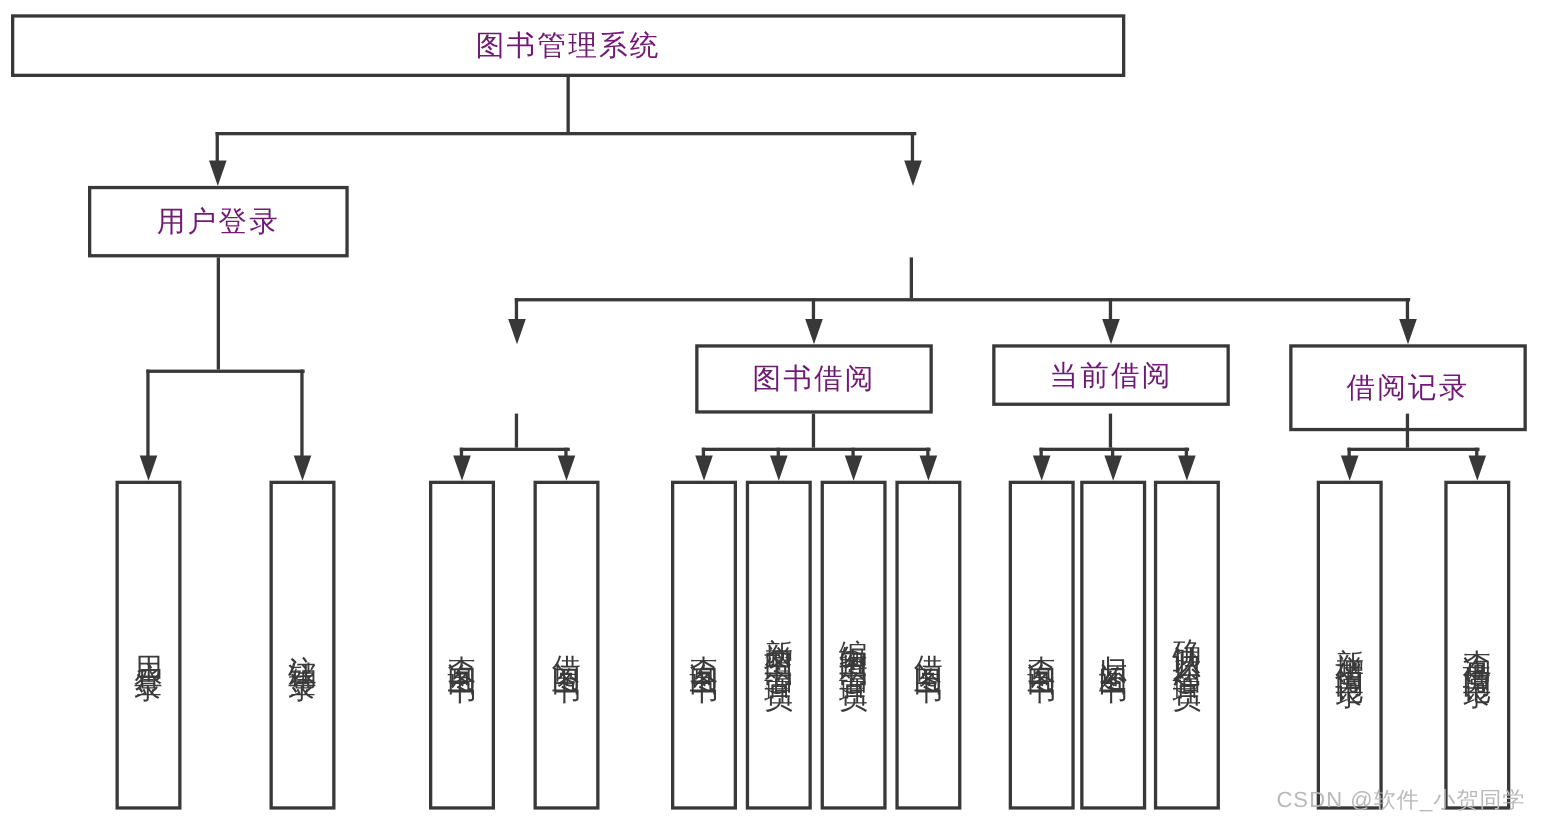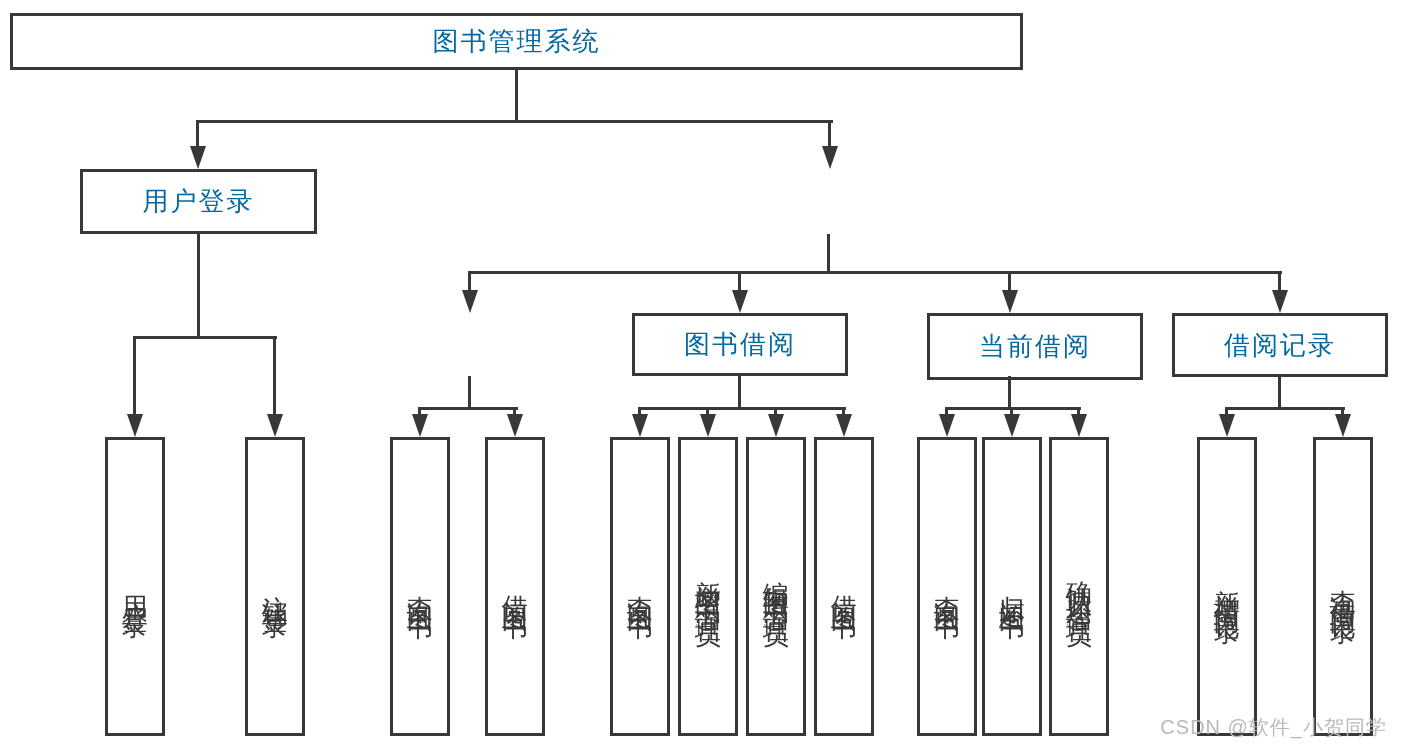--- a/index.html
+++ b/index.html
@@ -11,21 +11,21 @@
     overflow:hidden;
   }
   .box{
     position:absolute;
     box-sizing:border-box;
     border:3px solid #383838;
     background:#ffffff;
     display:flex;align-items:center;justify-content:center;
   }
   .hbox span{
-    font-size:26px;color:#0369a1;letter-spacing:2px;white-space:nowrap;
+    font-size:26px;color:#701a75;letter-spacing:2px;white-space:nowrap;
   }
   .vbox span{
     writing-mode:vertical-rl;
     text-orientation:mixed;
     font-size:26px;
     letter-spacing:6px;
     line-height:1.1;
     color:#3a3a3a;
   }
   .vline{position:absolute;width:3px;background:#383838;}
@@ -75,24 +75,24 @@
   <div class="vline" style="left:738px;top:271px;height:21px"></div>
   <div class="arrow" style="left:732px;top:290px"></div>
   <div class="vline" style="left:1008px;top:271px;height:21px"></div>
   <div class="arrow" style="left:1002px;top:290px"></div>
   <div class="vline" style="left:1278px;top:271px;height:21px"></div>
   <div class="arrow" style="left:1272px;top:290px"></div>
 
   <div class="box hbox" style="left:632px;top:313px;width:216px;height:63px">
     <span>图书借阅</span>
   </div>
-  <div class="box hbox" style="left:927px;top:313px;width:216px;height:67px">
+  <div class="box hbox" style="left:902px;top:313px;width:216px;height:56px">
     <span>当前借阅</span>
   </div>
-  <div class="box hbox" style="left:1172px;top:313px;width:216px;height:64px">
+  <div class="box hbox" style="left:1172px;top:313px;width:216px;height:79px">
     <span>借阅记录</span>
   </div>
 
   <div class="vline" style="left:468px;top:376px;height:31px"></div>
   <div class="hline" style="left:418px;top:407px;width:100px"></div>
   <div class="vline" style="left:418px;top:407px;height:10px"></div>
   <div class="arrow" style="left:412px;top:414px"></div>
   <div class="vline" style="left:513px;top:407px;height:10px"></div>
   <div class="arrow" style="left:507px;top:414px"></div>
 

